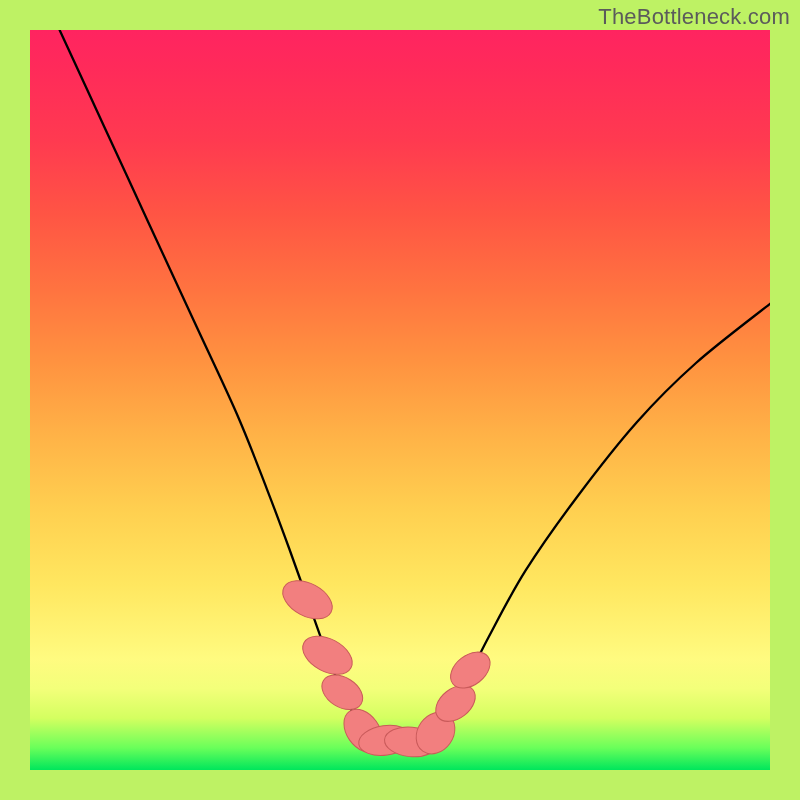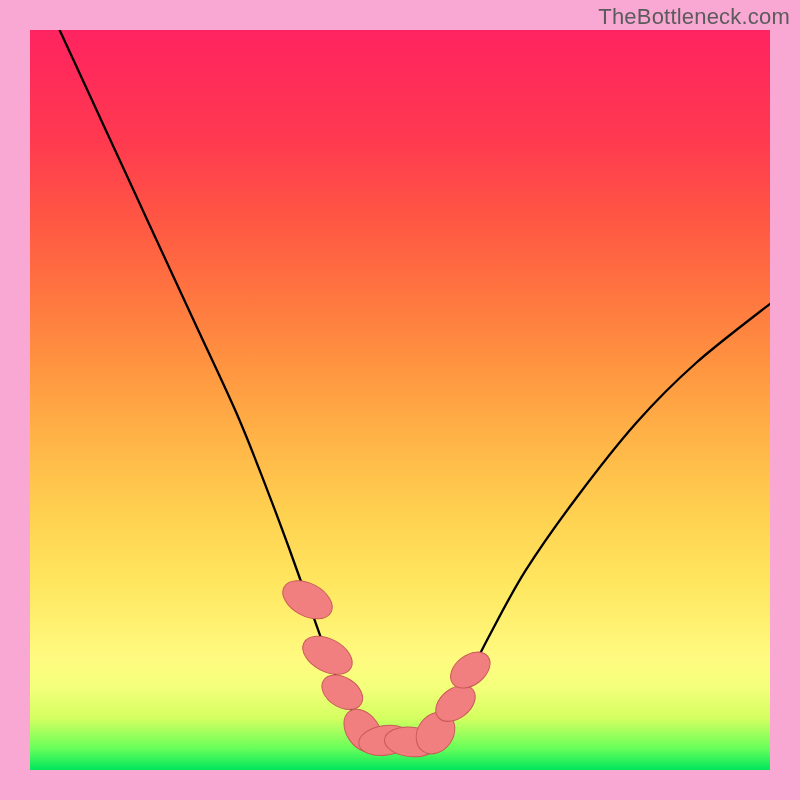--- a/index.html
+++ b/index.html
@@ -10,21 +10,21 @@
     background: #000;
     overflow: hidden;
     font-family: Arial, Helvetica, sans-serif;
   }
   .frame {
     position: absolute;
     left: 0;
     top: 0;
     width: 800px;
     height: 800px;
-    background: #f9a8d4;
+    background: #bef264;
   }
   .plot {
     position: absolute;
     left: 30px;
     top: 30px;
     width: 740px;
     height: 740px;
     
     background: linear-gradient(
       to top,

